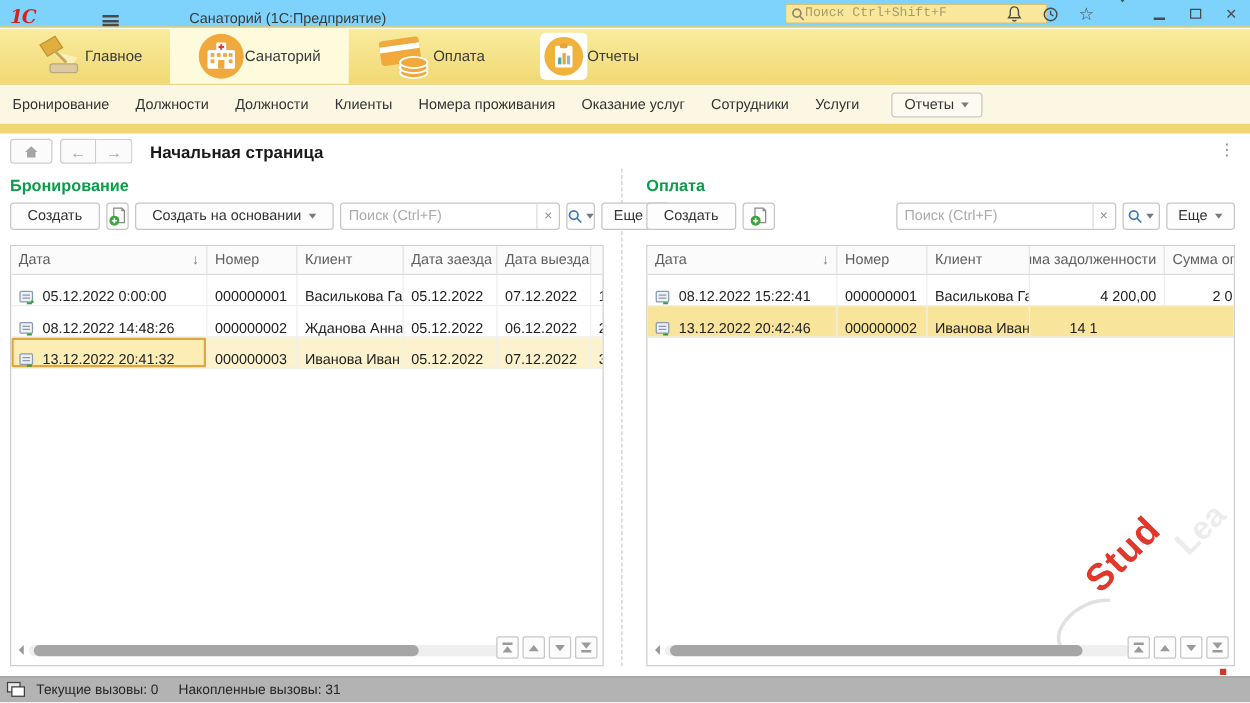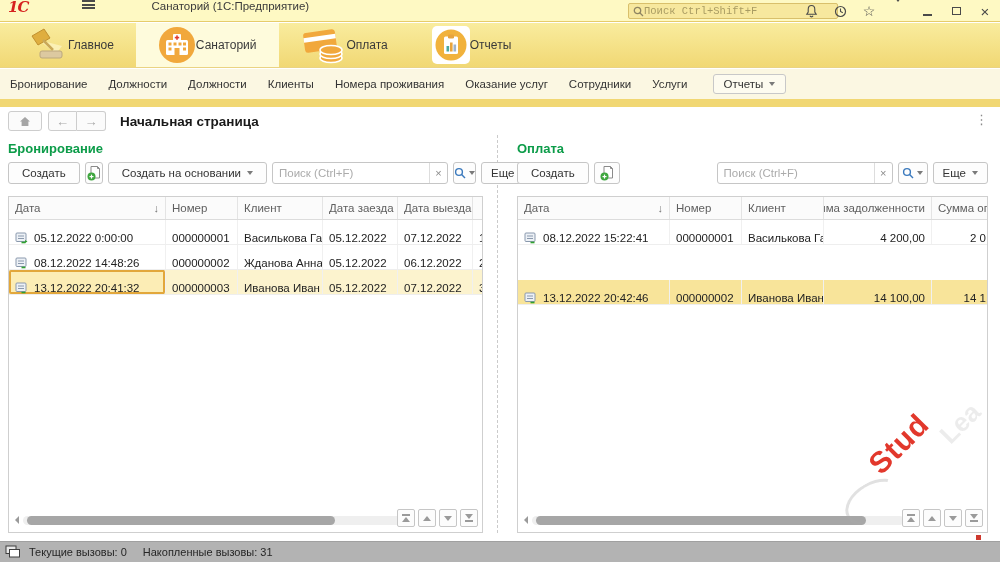--- a/index.html
+++ b/index.html
@@ -1,21 +1,21 @@
 <!DOCTYPE html>
 <html><head>
 <meta charset="utf-8">
 <style>
   * { margin:0; padding:0; box-sizing:border-box; }
   body { font-family:"Liberation Sans", sans-serif; background:#fff; }
   .screen { position:relative; width:1000px; height:562px; overflow:hidden; background:#fff; }
 
   
-  .titlebar { position:absolute; top:0; left:0; right:0; height:22px; background:#fef9c3;
-              border-bottom:1px solid #E6CC6A; display:flex; align-items:flex-start;gap:42px; }
+  .titlebar { position:absolute; top:0; left:0; right:0; height:22px; background:#7dd3fc;
+              border-bottom:1px solid #E6CC6A; display:flex; align-items:flex-end;gap:42px; }
   .logo1c { margin-left:8px; font-family:"DejaVu Serif", serif; font-style:italic; font-weight:bold;
             font-size:15px; color:#D6231F; letter-spacing:-1px; line-height:1; }
   .hamburger { margin-left:12px; width:13px; height:9px; border-top:2px solid #4a4a4a;
                border-bottom:2px solid #4a4a4a; position:relative; }
   .hamburger::after { content:""; position:absolute; left:0; right:0; top:1.5px; height:2px; background:#4a4a4a; }
   .win-title { margin-left:14px; font-size:11.5px; color:#3a3a3a; }
   .global-search { position:absolute; left:628px; top:3px; width:210px; height:16px;
                    background:#F7E89E; border:1px solid #D9C06B; border-radius:2px;
                    display:flex; align-items:center; padding:0 4px; }
   .global-search input { flex:1; border:none; background:transparent; outline:none;
@@ -104,21 +104,21 @@
         border-right:1px solid #F0F0F0; overflow:hidden; white-space:nowrap; flex:none; }
   .td.num, .th.num { justify-content:flex-end; }
   .docicon { margin-right:6px; flex:none; display:flex; }
 
   
   .bt .c1{width:157px}.bt .c2{width:72px}.bt .c3{width:85px}.bt .c4{width:75px}.bt .c5{width:75px}.bt .c6{width:40px;border-right:none}
   
   .pt .c1{width:152px}.pt .c2{width:72px}.pt .c3{width:82px}.pt .c4{width:108px}.pt .c5{width:60px;border-right:none}
 
   .trow.sel-soft { background:#FCF3CE; }
-  .trow.sel-strong { background:#F8E49A;margin-top:35px; }
+  .trow.sel-strong { background:#F8E49A; }
   .td.focus-cell { box-shadow:inset 0 0 0 2px #E2A73B; background:#FCEDB5; border-radius:2px; }
 
   
   .hscroll { position:absolute; bottom:6px; height:12px; display:flex; align-items:center; gap:4px; }
   .panel-hs-left { left:6px; }
   .sarrow { width:0; height:0; }
   .sarrow.l { border-top:4px solid transparent; border-bottom:4px solid transparent; border-right:4px solid #9a9a9a; }
   .sarrow.r { border-top:4px solid transparent; border-bottom:4px solid transparent; border-left:4px solid #9a9a9a; }
   .strack { height:9px; background:#EFEFEF; border-radius:5px; position:relative; }
   .sthumb { position:absolute; top:0; bottom:0; background:#A6A6A6; border-radius:5px; }
@@ -479,21 +479,20 @@
                   <rect x="1" y="1" width="10" height="8.5" rx="1" fill="#EDF1F6" stroke="#8A99AD" stroke-width="1"></rect>
                   <line x1="3" y1="4" x2="9" y2="4" stroke="#8A99AD"></line>
                   <line x1="3" y1="6.5" x2="9" y2="6.5" stroke="#8A99AD"></line>
                   <path d="M6.5 10.5 L10.5 10.5" stroke="#2FA12F" stroke-width="1.6"></path>
                 </svg>
             </span>
             <span>13.12.2022 20:42:46</span>
           </span>
           <span class="td c2">000000002</span>
           <span class="td c3">Иванова Иван ...</span>
-          <span class="td c4 num">14 100,00</span>
           <span class="td c5 num">14 1</span>
         </div>
 
         <div class="hscroll panel-hs-left">
           <span class="sarrow l"></span>
           <span class="strack" style="width:372px">
             <span class="sthumb" style="left:4px; width:330px"></span>
           </span>
           <span class="sarrow r"></span>
         </div>

